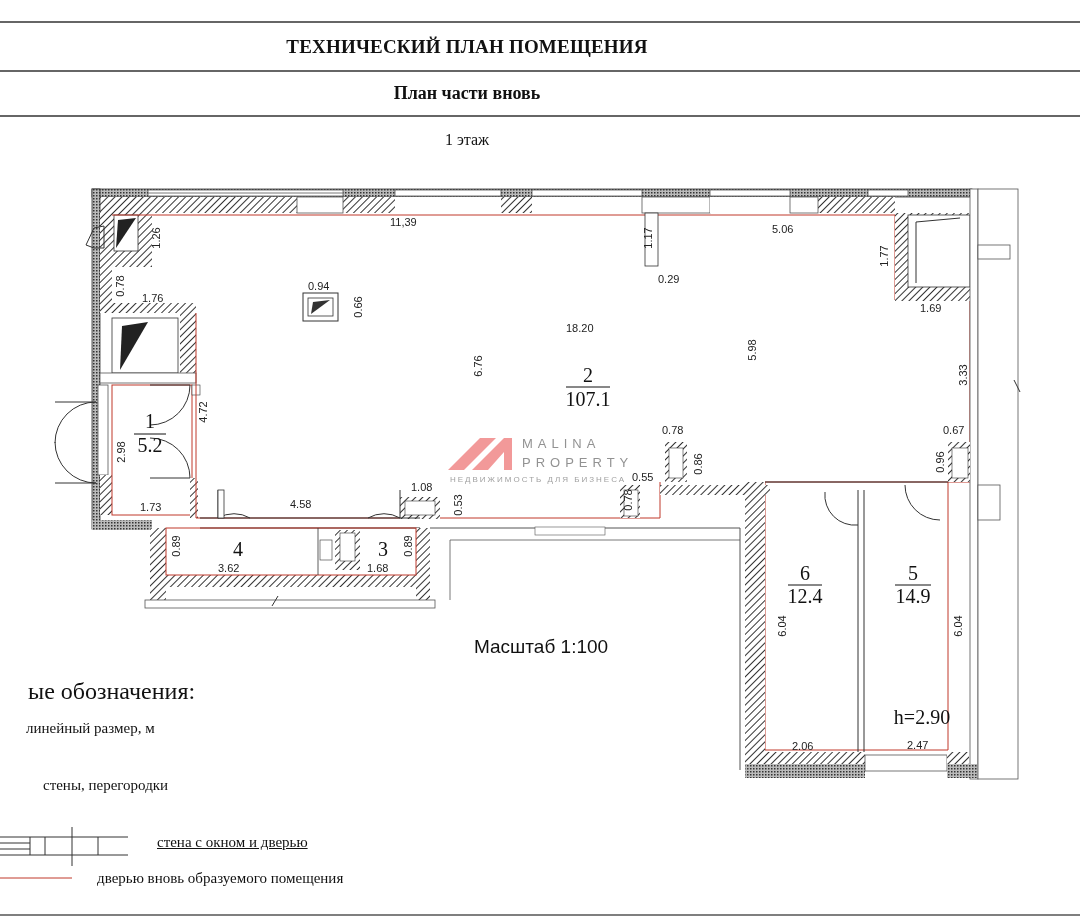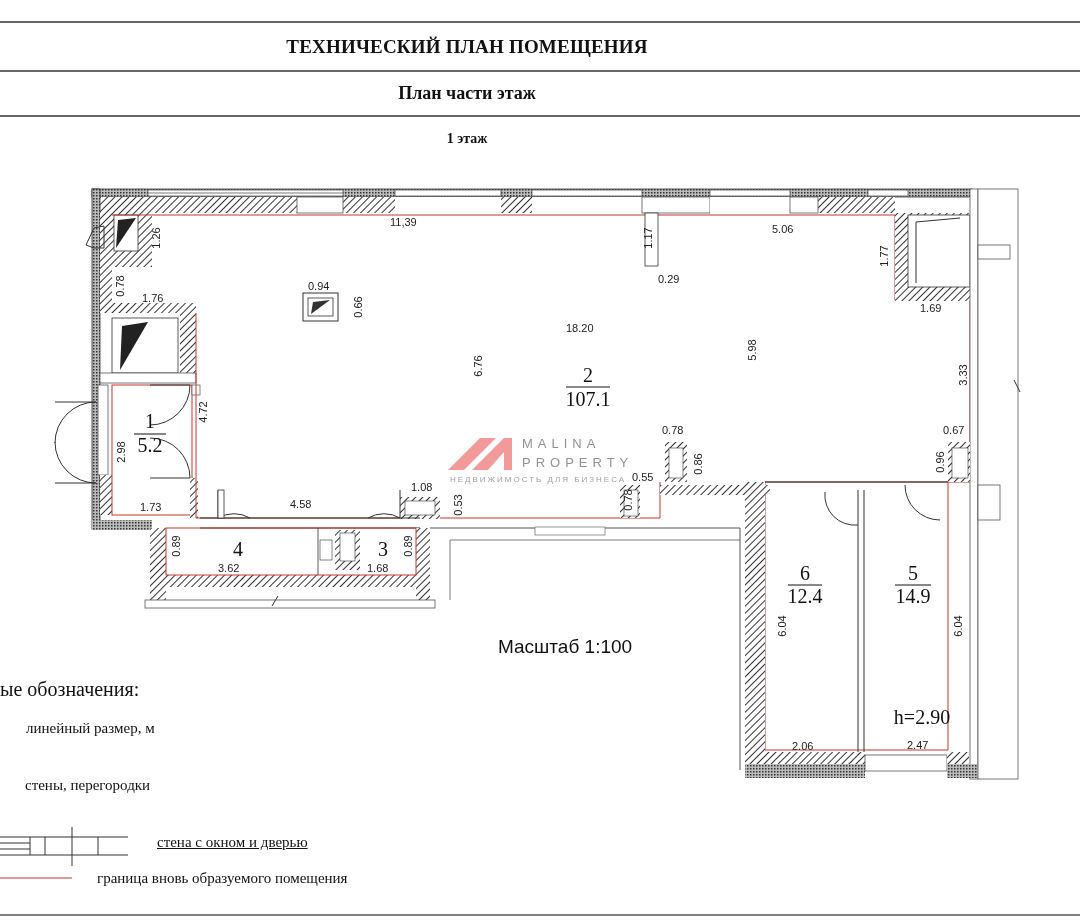--- a/index.html
+++ b/index.html
@@ -1,36 +1,36 @@
 <!DOCTYPE html>
 <html><head>
 <meta charset="utf-8">
 <style>
   html, body { margin:0; padding:0; background:#ffffff; }
   body { width:1080px; height:922px; position:relative; overflow:hidden; font-family:"Liberation Serif", serif; color:#111; }
   .hline { position:absolute; left:0; width:1080px; height:2px; background:#666; }
   .title { position:absolute; left:0; width:934px; text-align:center; font-weight:bold; font-family:"Liberation Serif", serif; }
   #main-title { top:36px; font-size:19px; letter-spacing:0.2px; }
   #sub-title { top:83px; font-size:18px; }
-  #floor-label { top:131px; font-size:14px; font-weight:bold; }
+  #floor-label { top:131px; font-size:16px; font-weight:normal; }
   svg#plan { position:absolute; left:0; top:0; }
   .dim { font-family:"Liberation Sans", sans-serif; font-size:11px; fill:#222; }
   .room-num { font-family:"Liberation Serif", serif; font-size:20px; fill:#111; }
-  .scale { position:absolute; left:474px; top:636px; font-family:"Liberation Sans", sans-serif; font-size:19px;margin-left:24px; }
-  .legend-title { position:absolute; left:0px; top:678px; font-size:20px; }
+  .scale { position:absolute; left:474px; top:636px; font-family:"Liberation Sans", sans-serif; font-size:19px; }
+  .legend-title { position:absolute; left:0px; top:678px; font-size:24px;padding-left:28px; }
   .legend-item { position:absolute; font-size:15px; }
   .logo-text { font-family:"Liberation Sans", sans-serif; }
 </style>
 </head>
 <body>
 
 <div class="hline" style="top:21px;"></div>
 <div class="title" id="main-title">ТЕХНИЧЕСКИЙ ПЛАН ПОМЕЩЕНИЯ</div>
 <div class="hline" style="top:70px;"></div>
-<div class="title" id="sub-title">План части этаж</div>
+<div class="title" id="sub-title">План части вновь</div>
 <div class="hline" style="top:115px;"></div>
 <div class="title" id="floor-label">1 этаж</div>
 
 <svg id="plan" width="1080" height="922" viewBox="0 0 1080 922">
   <defs>
     <pattern id="hatch" width="5" height="5" patternUnits="userSpaceOnUse" patternTransform="rotate(45)">
       <rect width="5" height="5" fill="#fff"></rect>
       <line x1="0" y1="0" x2="0" y2="5" stroke="#333" stroke-width="2"></line>
     </pattern>
     <pattern id="dots" width="3" height="3" patternUnits="userSpaceOnUse">
@@ -249,15 +249,15 @@
     <line x1="72" y1="827" x2="72" y2="866" stroke="#333" stroke-width="1"></line>
     <line x1="98" y1="837" x2="98" y2="855" stroke="#333" stroke-width="1"></line>
     <line x1="0" y1="878" x2="72" y2="878" stroke="#c0392b" stroke-width="1"></line>
   </g>
   <line x1="0" y1="915" x2="1080" y2="915" stroke="#555" stroke-width="1.5"></line>
 </svg>
 
 <div class="scale">Масштаб 1:100</div>
 <div class="legend-title">ые обозначения:</div>
 <div class="legend-item" style="left:26px; top:720px;">линейный размер, м</div>
-<div class="legend-item" style="left:25px; top:777px;">стены, перегородки</div>
+<div class="legend-item" style="left:43px; top:777px;">стены, перегородки</div>
 <div class="legend-item" style="left:157px; top:834px;text-decoration:underline;">стена с окном и дверью</div>
-<div class="legend-item" style="left:97px; top:870px;">граница вновь образуемого помещения</div>
+<div class="legend-item" style="left:97px; top:870px;">дверью вновь образуемого помещения</div>
 
 </body></html>

